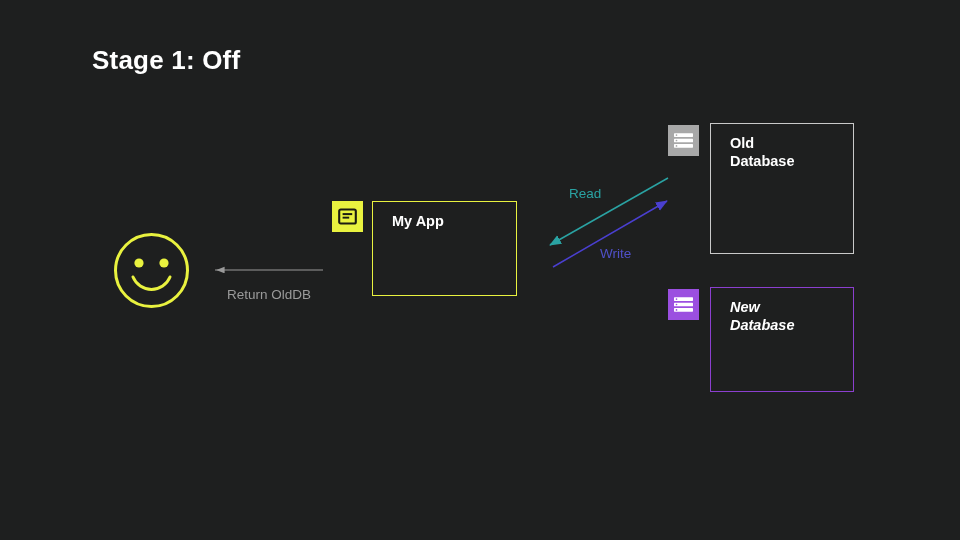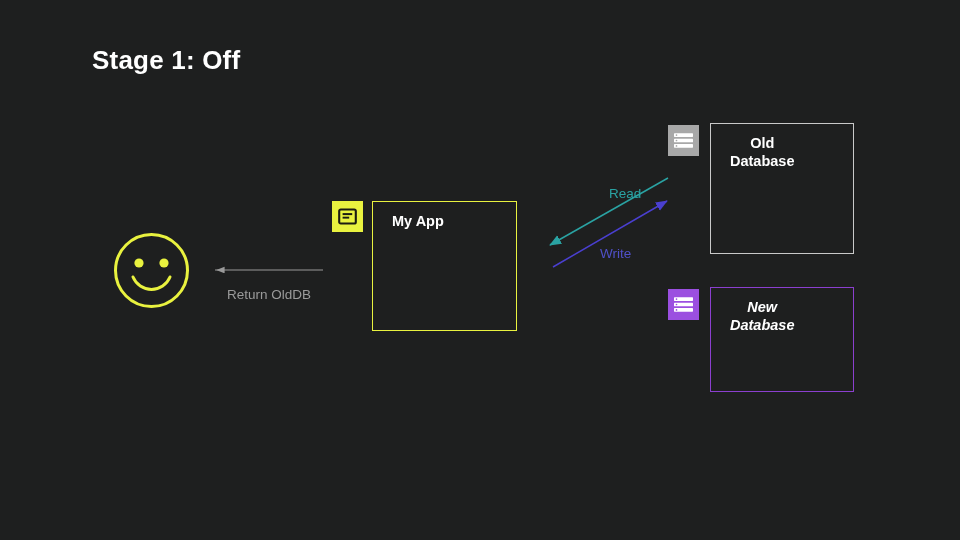--- a/index.html
+++ b/index.html
@@ -12,21 +12,20 @@
     height: 540px;
     overflow: hidden;
     font-family: "Liberation Sans", sans-serif;
     -webkit-font-smoothing: antialiased;
   }
   #canvas {
     position: relative;
     width: 960px;
     height: 540px;
     background: #1e1f1f;
-    text-align: center;
   }
 
   
   #slide-title {
     position: absolute;
     left: 92px;
     top: 45px;
     font-size: 26px;
     font-weight: bold;
     color: #ffffff;
@@ -51,21 +50,21 @@
     color: #ffffff;
     line-height: 18px;
     white-space: pre-line;
   }
 
   
   #app-box {
     left: 372px;
     top: 201px;
     width: 145px;
-    height: 130px;
+    height: 95px;
     border-color: #e9f23f;
   }
   
   #old-db-box {
     left: 710px;
     top: 123px;
     width: 144px;
     height: 131px;
     border-color: #c9c9c9;
   }
@@ -126,21 +125,20 @@
   
   .edge-label {
     position: absolute;
     font-size: 13.5px;
     white-space: nowrap;
   }
   #label-read {
     left: 569px;
     top: 186px;
     color: #2aa3a3;
-    margin-left: 40px;
   }
   #label-write {
     left: 600px;
     top: 246px;
     color: #5050c8;
   }
   #label-return {
     left: 227px;
     top: 279px;
     color: #9a9a9a;

